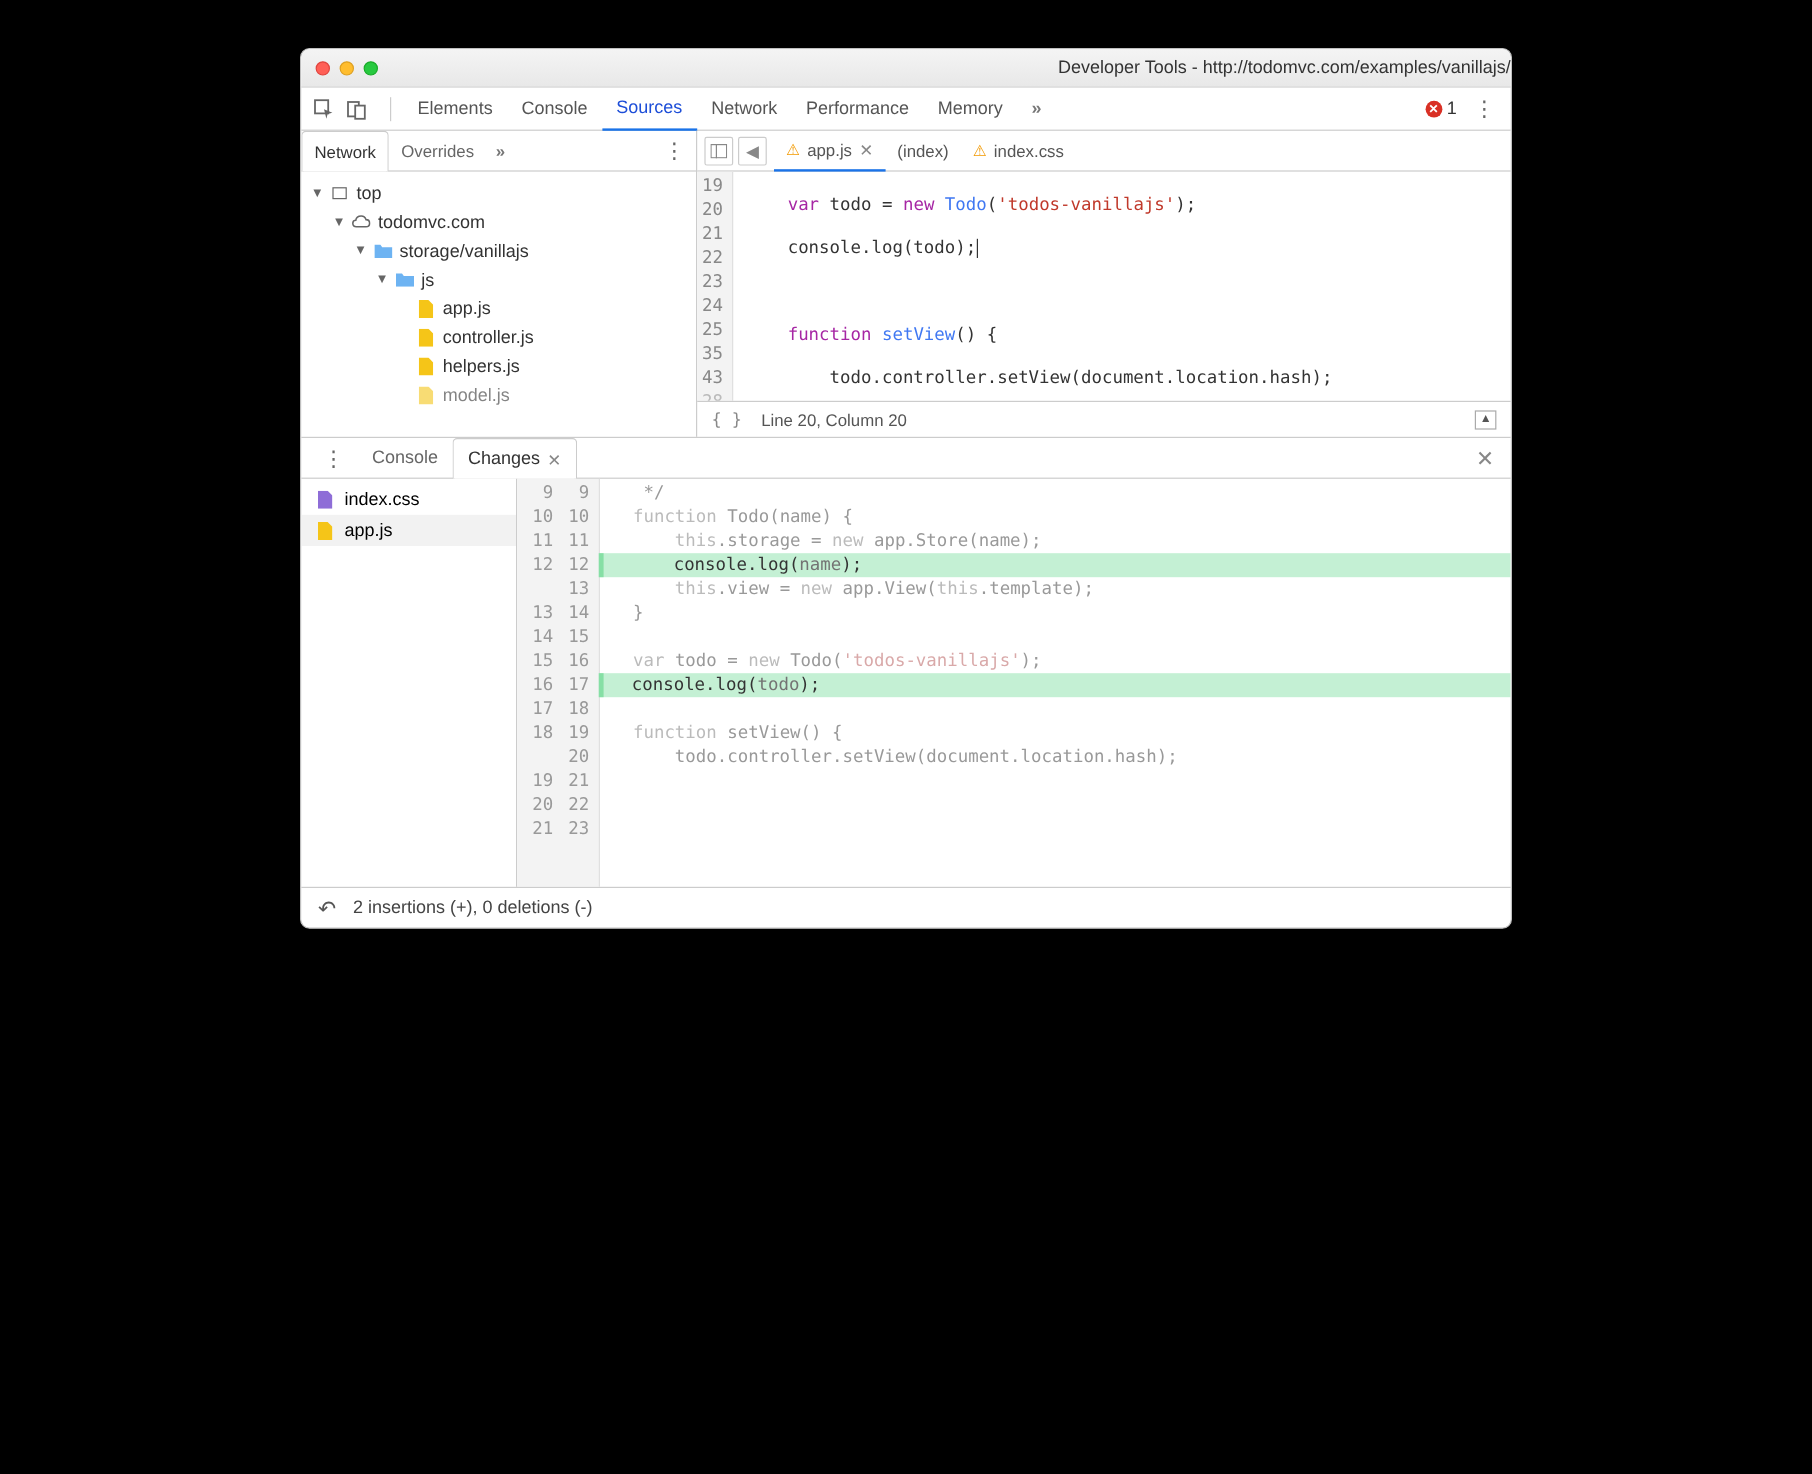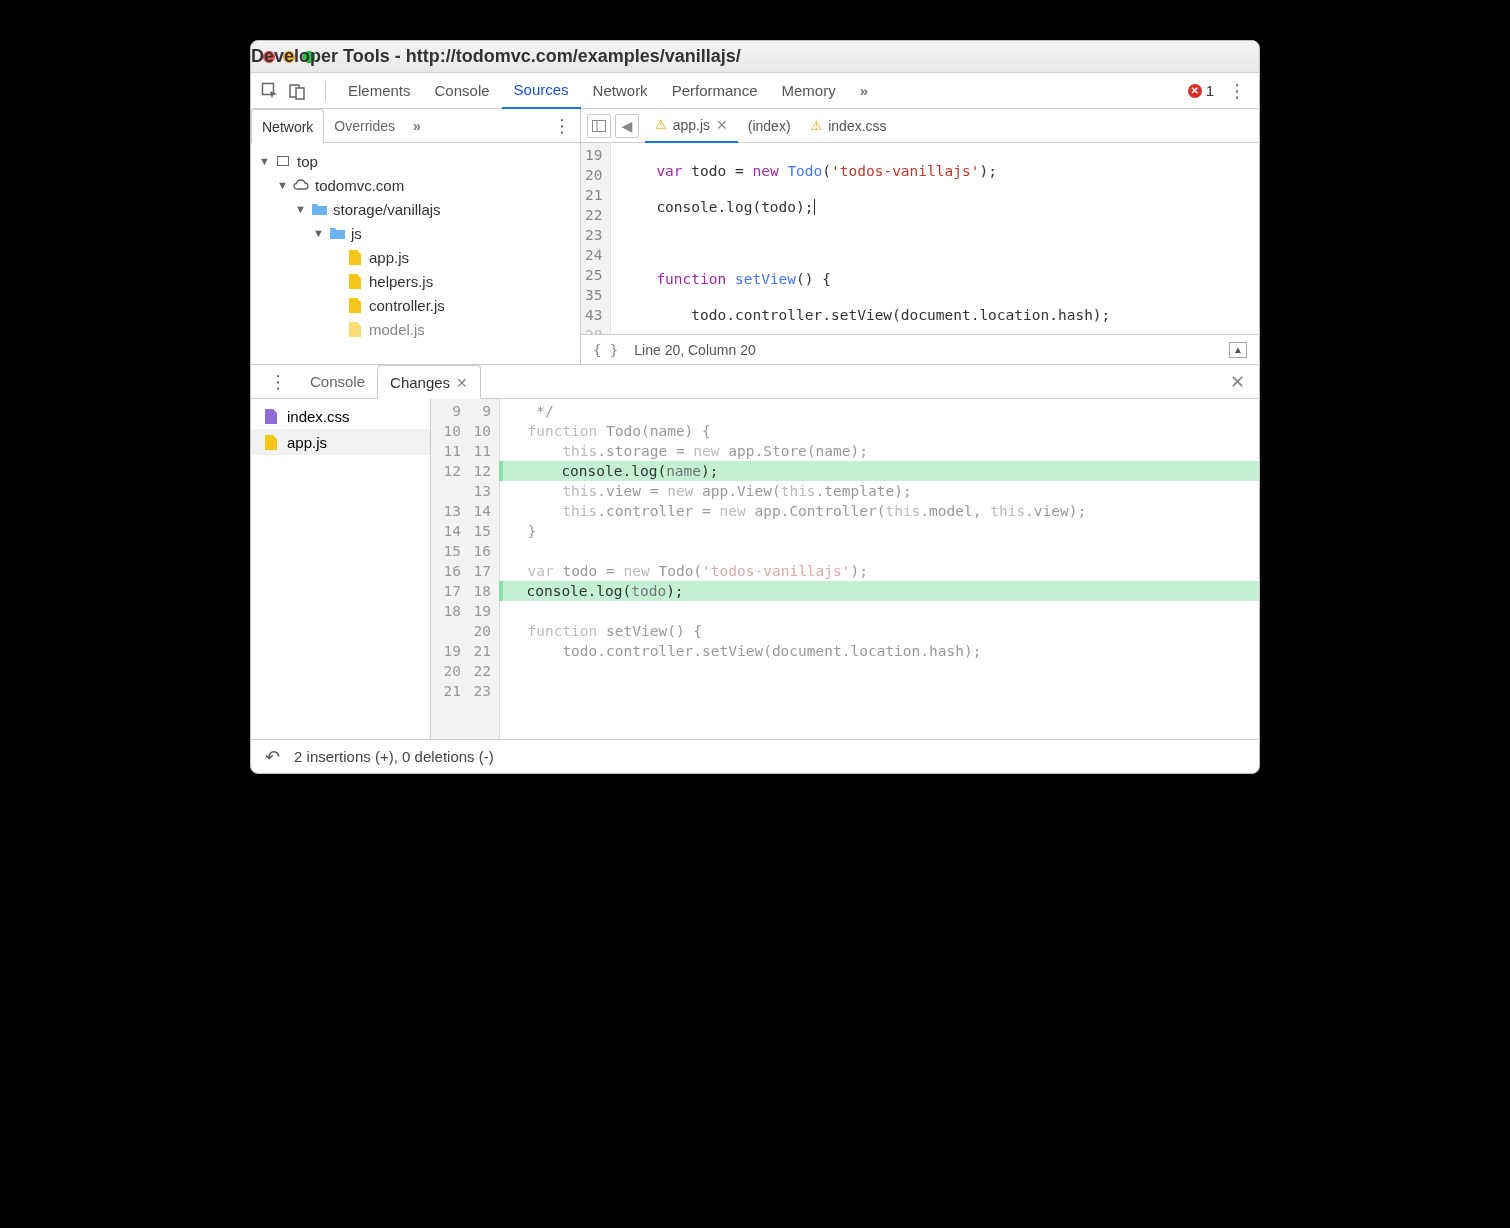--- a/index.html
+++ b/index.html
@@ -29,22 +29,22 @@
       align-items: center;
       padding: 0 12px;
       position: relative;
     }
     .traffic { display: flex; gap: 8px; }
     .tl { width: 12px; height: 12px; border-radius: 50%; }
     .tl.red { background: #ff5f56; border: 0.5px solid #e0443e; }
     .tl.yellow { background: #ffbd2e; border: 0.5px solid #dea123; }
     .tl.green { background: #27c93f; border: 0.5px solid #1aab29; }
     .titlebar-title {
-      position: absolute; left: 0; right: 0; text-align: left;
-      font-size: 18px; color: #333; pointer-events: none; font-weight: bold;
+      position: absolute; left: 0; right: 0; text-align: right;
+      font-size: 15px; color: #333; pointer-events: none;
     }
     .main-toolbar {
       height: 36px;
       display: flex;
       align-items: center;
       border-bottom: 1px solid #ccc;
       padding: 0 8px;
       font-size: 15px;
       color: #555;
     }
@@ -226,30 +226,30 @@
             </span>
             <span>app.js</span>
           </div>
           <div class="tree-row pad4">
             <span class="disclose"></span>
             <span class="ico ico-file">
               <svg width="12" height="15" viewBox="0 0 12 15">
                   <path d="M0 0 L8 0 L12 4 L12 15 L0 15 Z" fill="#f5c518"></path>
                 </svg>
             </span>
-            <span>helpers.js</span>
+            <span>controller.js</span>
           </div>
           <div class="tree-row pad4">
             <span class="disclose"></span>
             <span class="ico ico-file">
               <svg width="12" height="15" viewBox="0 0 12 15">
                   <path d="M0 0 L8 0 L12 4 L12 15 L0 15 Z" fill="#f5c518"></path>
                 </svg>
             </span>
-            <span>controller.js</span>
+            <span>helpers.js</span>
           </div>
           <div class="tree-row pad4" style="opacity:0.6">
             <span class="disclose"></span>
             <span class="ico ico-file">
               <svg width="12" height="15" viewBox="0 0 12 15">
                   <path d="M0 0 L8 0 L12 4 L12 15 L0 15 Z" fill="#f5c518"></path>
                 </svg>
             </span>
             <span>model.js</span>
           </div>
@@ -409,21 +409,20 @@
                 <span>21</span>
                 <span>23</span>
               </div>
             </div>
           <div class="diff-code">
 <div class="ln">   */</div>
 <div class="ln">  <span class="kw" style="color:#bbb">function</span> Todo(name) {</div>
 <div class="ln">      <span style="color:#bbb">this</span>.storage = <span style="color:#bbb">new</span> app.Store(name);</div>
 <div class="ln added">      console.log(<span class="ident">name</span>);</div>
 <div class="ln">      <span style="color:#bbb">this</span>.view = <span style="color:#bbb">new</span> app.View(<span style="color:#bbb">this</span>.template);</div>
-<div class="ln">      <span style="color:#bbb">this</span>.controller = <span style="color:#bbb">new</span> app.Controller(<span style="color:#bbb">this</span>.model, <span style="color:#bbb">this</span>.view);</div>
 <div class="ln">  }</div>
 <div class="ln"> </div>
 <div class="ln">  <span style="color:#bbb">var</span> todo = <span style="color:#bbb">new</span> Todo(<span style="color:#d9a9a9">'todos-vanillajs'</span>);</div>
 <div class="ln added">  console.log(<span class="ident">todo</span>);</div>
 <div class="ln"> </div>
 <div class="ln">  <span style="color:#bbb">function</span> setView() {</div>
 <div class="ln">      todo.controller.setView(document.location.hash);</div>
           </div>
         </div>
       </div>

